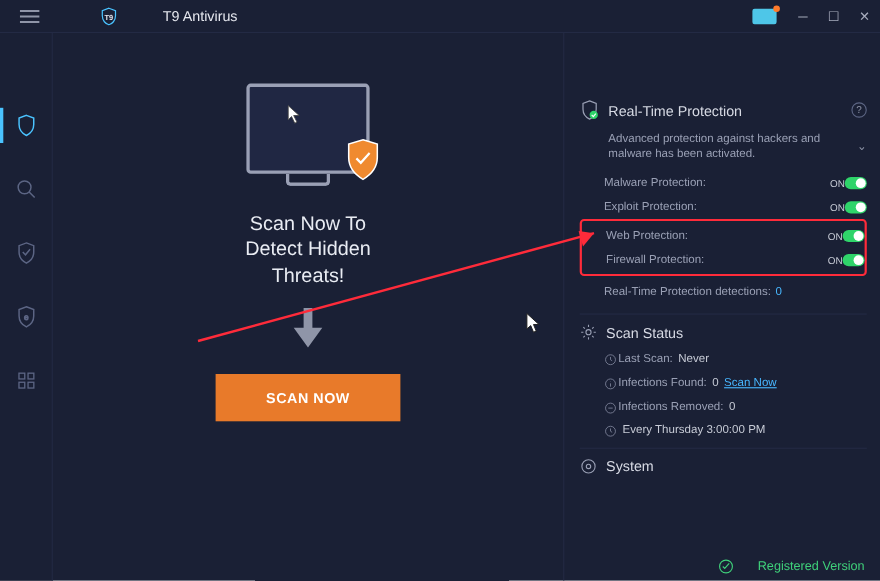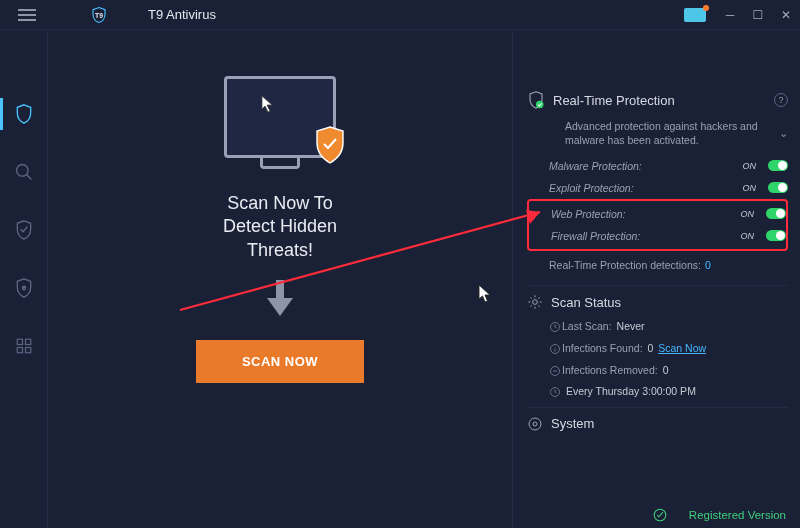--- a/index.html
+++ b/index.html
@@ -29,25 +29,25 @@
   .monitor .curs { position: absolute; top: 16px; left: 34px; }
   .monitor .shield-i { position: absolute; bottom: -10px; right: -14px; }
   .heading { color: #e9ecf3; font-size: 18px; text-align: center; margin-top: 34px; line-height: 1.3; font-weight: 400; }
   .down-arrow { margin-top: 16px; }
   .scan-btn { margin-top: 22px; background: #e87a2a; color: #fff; font-size: 13px; font-weight: 600; letter-spacing: 0.5px; padding: 14px 46px; border: none; cursor: pointer; }
   
   .right { width: 288px; border-left: 1px solid #232a44; padding: 60px 12px 0 14px; display: flex; flex-direction: column; font-size: 11px; color: #9aa0b5; }
   .sec-head { display: flex; align-items: center; gap: 8px; margin-bottom: 6px; }
   .sec-head .title { color: #d7dae4; font-size: 13px; flex: 1; }
   .sec-head .q { width: 14px; height: 14px; border: 1px solid #5c6584; border-radius: 50%; display: flex; align-items: center; justify-content: center; font-size: 9px; color: #8f95a8; cursor: pointer; }
-  .desc { display: flex; align-items: center; gap: 18px; margin: 4px 0 8px 38px; font-size: 10.5px; line-height: 1.3; }
+  .desc { display: flex; align-items: center; gap: 18px; margin: 4px 0 8px 26px; font-size: 10.5px; line-height: 1.3; }
   .desc .chev { margin-left: auto; color: #8f95a8; }
-  .row { display: flex; align-items: flex-start; justify-content: space-between; padding: 5px 0 5px 22px; font-size: 10.5px; font-style: italic; }
+  .row { display: flex; align-items: flex-end; justify-content: space-between; padding: 5px 0 5px 22px; font-size: 10.5px; }
   .row-lbl { color: #9aa0b5; }
-  .toggle-wrap { display: flex; align-items: center; gap: 12px; }
+  .toggle-wrap { display: flex; align-items: center; gap: 0; }
   .on-lbl { color: #c7cbd6; font-size: 9px; }
   .toggle { width: 20px; height: 11px; background: #2fd46a; border-radius: 6px; position: relative; cursor: pointer; }
   .toggle::after { content: ""; position: absolute; right: 1px; top: 1px; width: 9px; height: 9px; background: #fff; border-radius: 50%; }
   .hl-box { border: 2px solid #ff2b3a; border-radius: 4px; padding: 2px 0; margin-left: 0; }
   .hl-box .row { padding-left: 22px; }
   .det-row { margin: 8px 0 10px 22px; font-size: 10.5px; display: flex; gap: 4px; }
   .det-row .num { color: #48b7ff; }
   .divider { height: 1px; background: #232a44; margin: 4px 0 8px 0; }
   .sub-row { display: flex; align-items: flex-start; gap: 1px; padding: 4px 0 4px 22px; font-size: 10.5px; line-height: 1.3; }
   .sub-row .link { color: #48b7ff; text-decoration: underline; cursor: pointer; }

